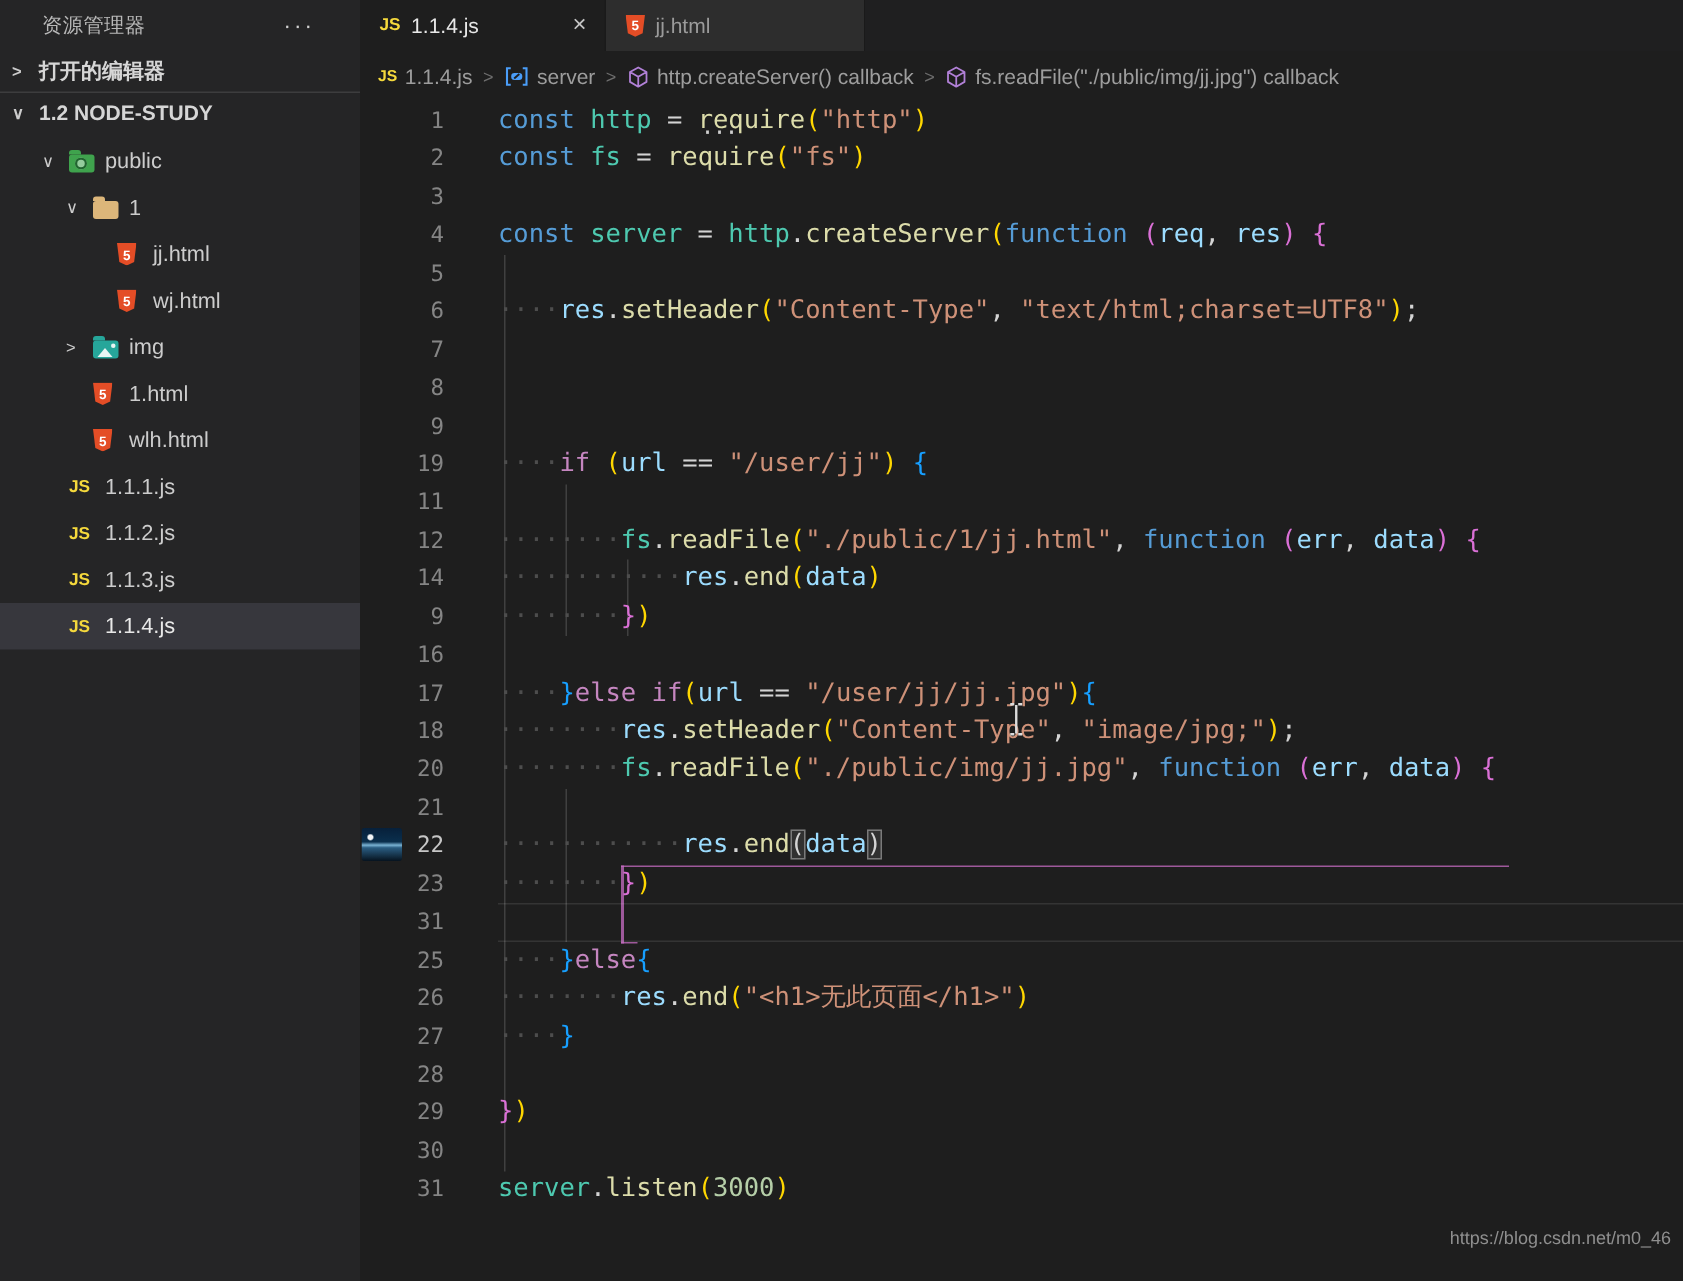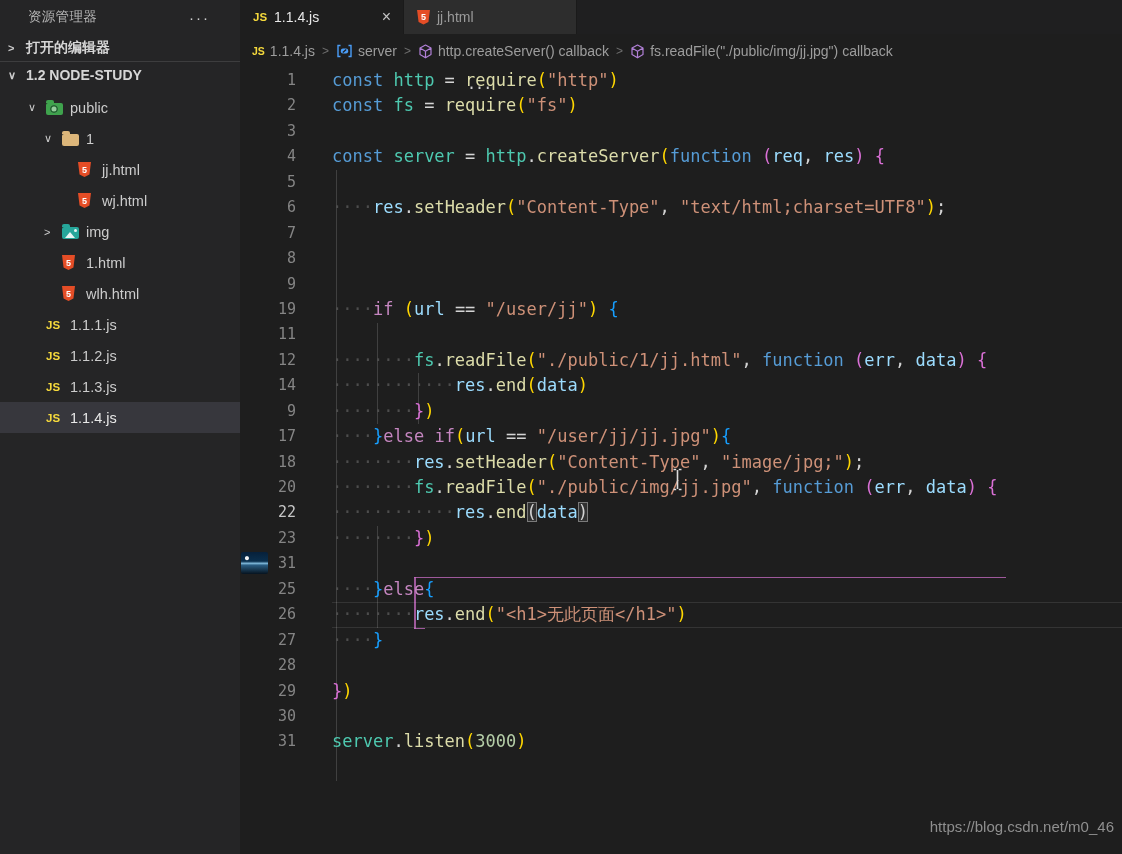--- a/index.html
+++ b/index.html
@@ -69,21 +69,21 @@
   .hint { position:relative; }
   .hint::after { content:"···"; position:absolute; left:2px; top:12px; color:#cfcfcf; font-size:15px; letter-spacing:-1px; line-height:12px; }
   .match { outline:1px solid #7a7a7a; outline-offset:-1px; background:rgba(120,120,120,0.22); color:#d4d4d4; }
   .guide { position:absolute; width:1px; background:#404040; }
   .guide-active { position:absolute; background:rgba(202,110,198,0.75); }
   .cur-line { position:absolute; left:92px; right:0; height:25.45px; border-top:1px solid rgba(255,255,255,0.10); border-bottom:1px solid rgba(255,255,255,0.10); z-index:2; }
   .thumb { position:absolute; left:1px; top:484px; width:27px; height:22px; border-radius:2px; z-index:2;
     background: radial-gradient(circle at 22% 28%, rgba(255,255,255,0.95) 0 1.5px, rgba(255,255,255,0) 2.5px),
                 linear-gradient(180deg,#07203a 0%,#0a2f4d 42%,#7ab3d4 52%,#2a5d82 60%,#06131f 100%); }
   .ibeam { position:absolute; left:432px; top:400px; z-index:3; }
-  .watermark { position:absolute; right:8px; top:750px; font-size:15px; color:#8f8f8f; font-family:"Liberation Sans",sans-serif; z-index:3; }
+  .watermark { position:absolute; right:8px; top:750px; font-size:12px; color:#8f8f8f; font-family:"Liberation Sans",sans-serif; z-index:3; }
 </style>
 </head>
 <body>
 
 <div class="app">
 
   <div class="sidebar">
     <div class="sb-header">
       <span class="sb-title">资源管理器</span>
       <span class="sb-more">···</span>
@@ -298,30 +298,38 @@
           </div>
           <div class="code-line">
             <span class="ln">14</span>
             <span class="lc"><span class="ws">············</span><span class="var">res</span><span class="pun">.</span><span class="fn">end</span><span class="b1">(</span><span class="var">data</span><span class="b1">)</span></span>
           </div>
           <div class="code-line">
             <span class="ln">9</span>
             <span class="lc"><span class="ws">········</span><span class="b2">}</span><span class="b1">)</span></span>
           </div>
           <div class="code-line">
+            <span class="ln">16</span>
+            <span class="lc"></span>
+          </div>
+          <div class="code-line">
             <span class="ln">17</span>
             <span class="lc"><span class="ws">····</span><span class="b3">}</span><span class="ctrl">else </span><span class="ctrl">if</span><span class="b1">(</span><span class="var">url </span><span class="pun">== </span><span class="str">"/user/jj/jj.jpg"</span><span class="b1">)</span><span class="b3">{</span></span>
           </div>
           <div class="code-line">
             <span class="ln">18</span>
             <span class="lc"><span class="ws">········</span><span class="var">res</span><span class="pun">.</span><span class="fn">setHeader</span><span class="b1">(</span><span class="str">"Content-Type"</span><span class="pun">, </span><span class="str">"image/jpg;"</span><span class="b1">)</span><span class="pun">;</span></span>
           </div>
           <div class="code-line">
             <span class="ln">20</span>
             <span class="lc"><span class="ws">········</span><span class="cls">fs</span><span class="pun">.</span><span class="fn">readFile</span><span class="b1">(</span><span class="str">"./public/img/jj.jpg"</span><span class="pun">, </span><span class="kw">function </span><span class="b2">(</span><span class="var">err</span><span class="pun">, </span><span class="var">data</span><span class="b2">)</span><span class="pun"> </span><span class="b2">{</span></span>
+          </div>
+          <div class="code-line">
+            <span class="ln">21</span>
+            <span class="lc"></span>
           </div>
           <div class="code-line current">
             <span class="ln">22</span>
             <span class="lc"><span class="ws">············</span><span class="var">res</span><span class="pun">.</span><span class="fn">end</span><span class="pun match">(</span><span class="var">data</span><span class="pun match">)</span></span>
           </div>
           <div class="code-line">
             <span class="ln">23</span>
             <span class="lc"><span class="ws">········</span><span class="b2">}</span><span class="b1">)</span></span>
           </div>
           <div class="code-line">

